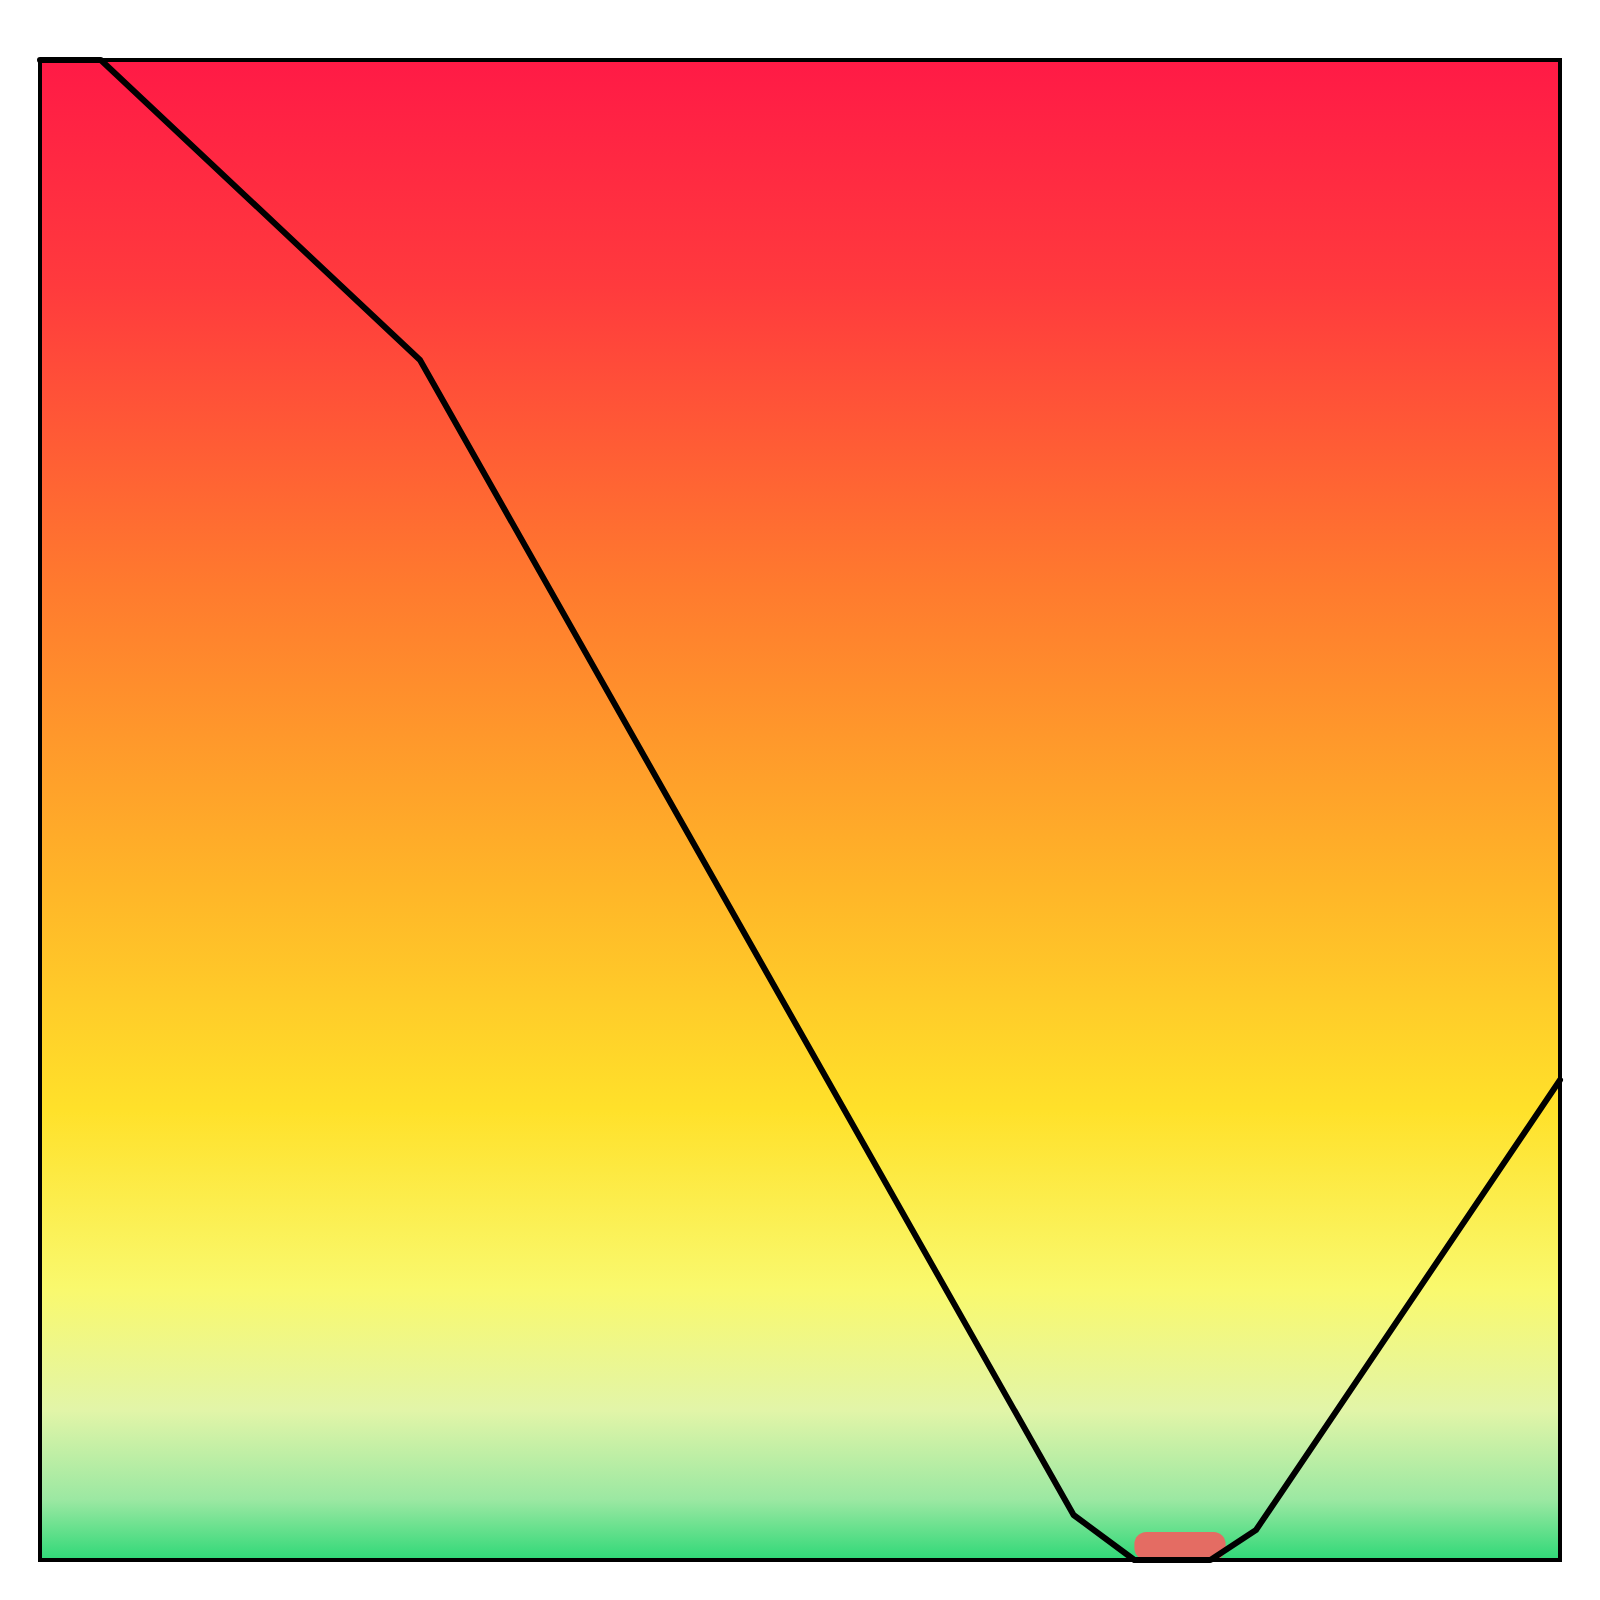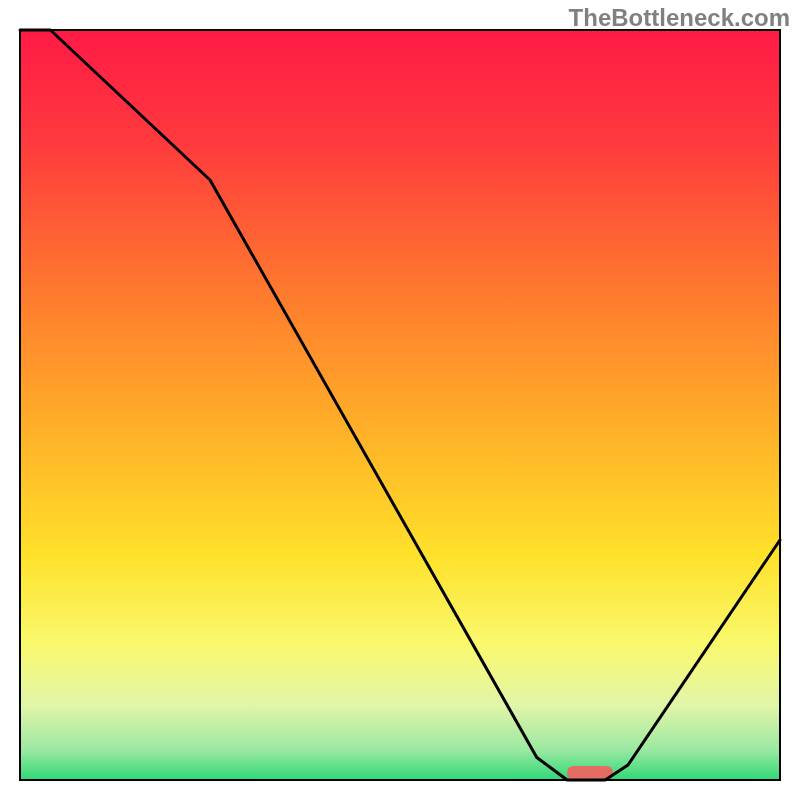--- a/index.html
+++ b/index.html
@@ -31,21 +31,20 @@
     position: absolute;
     top: 0;
     left: 0;
   }
 </style>
 </head>
 <body>
 
 <div class="wrap">
 
-  <div class="watermark">TheBottleneck.com</div>
 
   <svg class="chart" width="800" height="800" viewBox="0 0 800 800">
     <defs>
       <linearGradient id="bg-grad" x1="0" y1="0" x2="0" y2="1">
       <stop offset="0.00%" stop-color="#ff1a46"></stop>
           <stop offset="15.00%" stop-color="#ff3a3d"></stop>
           <stop offset="35.00%" stop-color="#ff7a2e"></stop>
           <stop offset="55.00%" stop-color="#ffb528"></stop>
           <stop offset="70.00%" stop-color="#ffe12a"></stop>
           <stop offset="82.00%" stop-color="#f9f96e"></stop>

